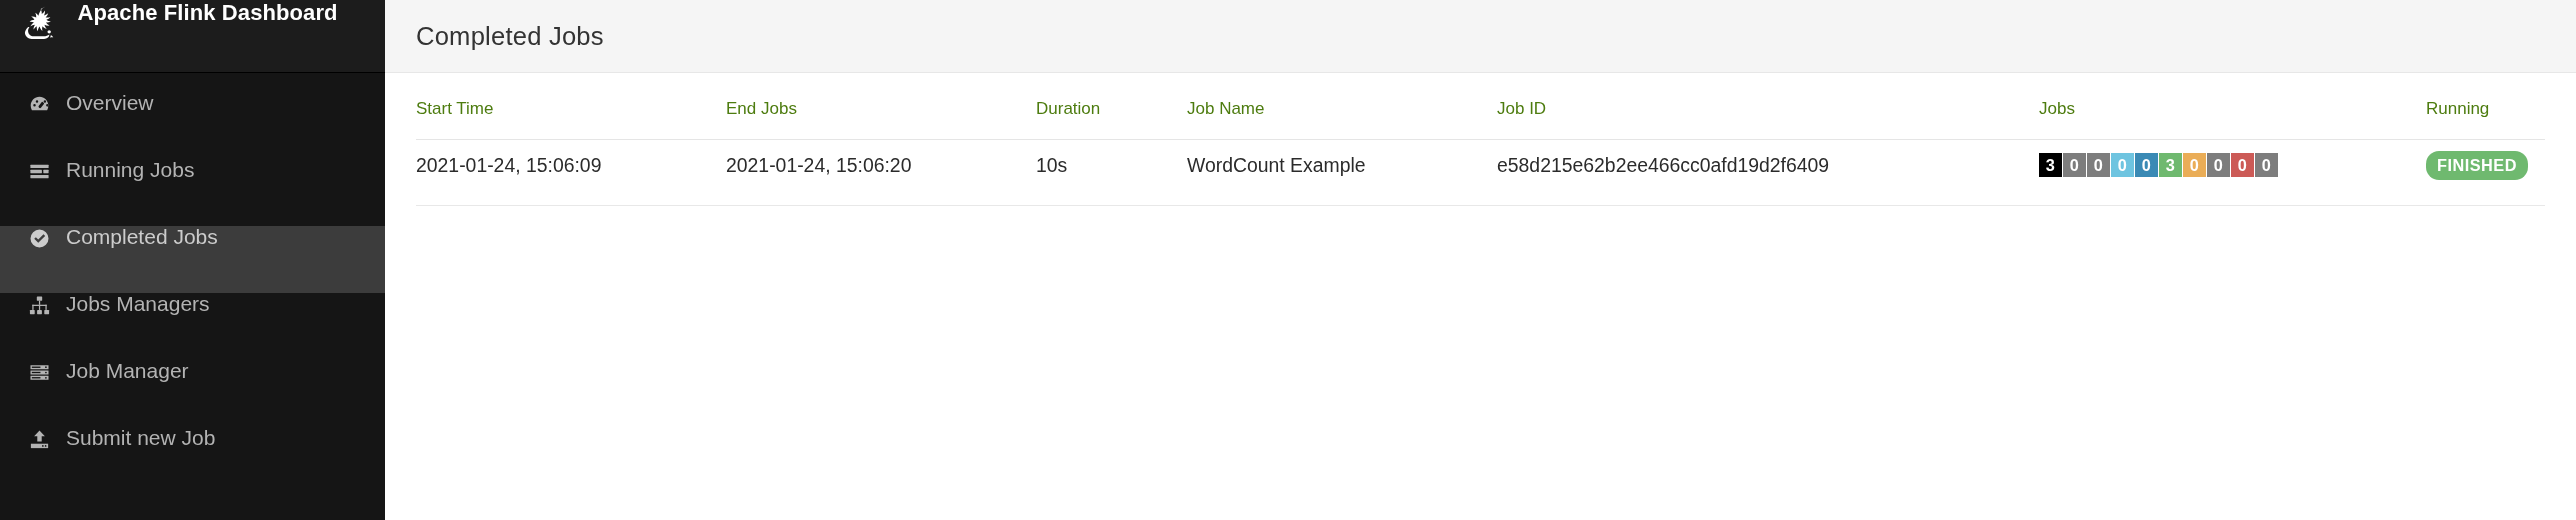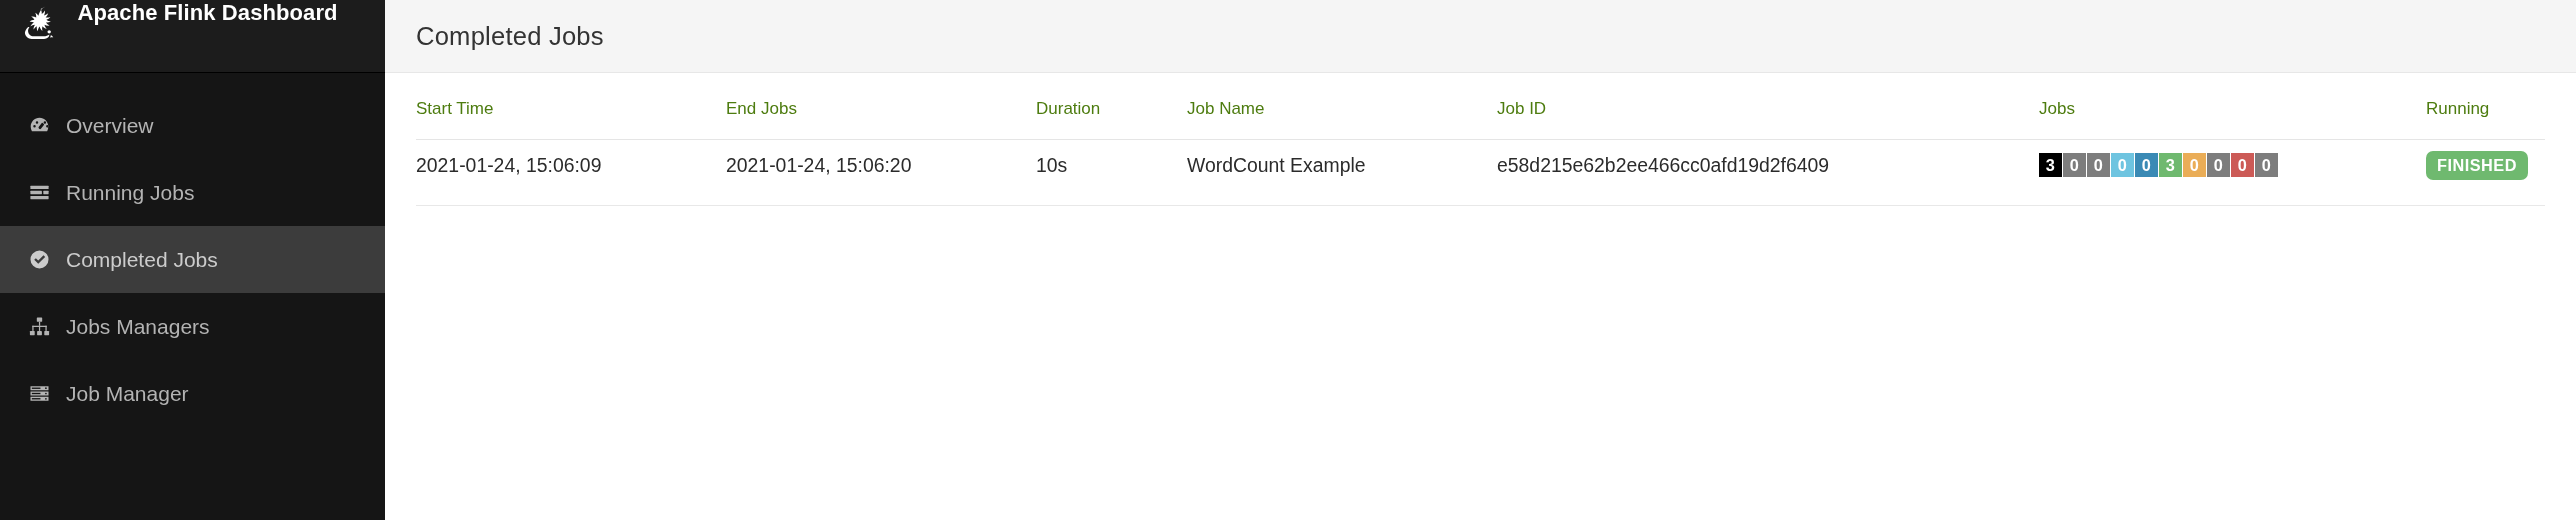--- a/index.html
+++ b/index.html
@@ -51,21 +51,20 @@
     margin-left: 15.5px;
     white-space: nowrap;
   }
 
   .nav {
     padding-top: 18.6px;
     flex: 1;
   }
   .nav-item {
     display: flex;
-    align-items: center;
     height: 67px;
     padding-left: 26px;
     color: #b3b3b3;
     font-size: 21px;
     cursor: pointer;
     white-space: nowrap;
   }
   .nav-item.active {
     background: #3c3c3c;
     color: #cccccc;
@@ -164,21 +163,21 @@
 
   
   .status-badge {
     display: inline-block;
     background: #6fb96f;
     color: #ffffff;
     font-size: 16.3px;
     font-weight: bold;
     letter-spacing: 0.5px;
     padding: 6.2px 11px 6.2px 11px;
-    border-radius: 7px;
+    border-radius: 13px;
     line-height: 1;
   }
 </style>
 </head>
 <body>
 
 <div class="app">
 
   <aside class="sidebar">
 
@@ -253,20 +252,31 @@
             <rect x="4" y="11.3" width="9" height="1.4" fill="#151515"></rect>
             <rect x="4" y="16.8" width="9" height="1.4" fill="#151515"></rect>
             <circle cx="18.7" cy="6.5" r="0.9" fill="#151515"></circle>
             <circle cx="18.7" cy="12" r="0.9" fill="#151515"></circle>
             <circle cx="18.7" cy="17.5" r="0.9" fill="#151515"></circle>
           </svg>
         </span>
         <span class="nav-label">Job Manager</span>
       </div>
 
+      <div class="nav-item">
+        <span class="nav-icon">
+          <svg width="23" height="23" viewBox="0 0 24 24" fill="#b3b3b3" aria-hidden="true">
+            <path d="M12 2.6 6.4 8.6h3.3v5.6h4.6V8.6h3.3z"></path>
+            <path d="M3 16.4h18v4.6H3z"></path>
+            <circle cx="18.4" cy="18.7" r="0.9" fill="#151515"></circle>
+            <circle cx="15.5" cy="18.7" r="0.9" fill="#151515"></circle>
+          </svg>
+        </span>
+        <span class="nav-label">Submit new Job</span>
+      </div>
 
     </nav>
   </aside>
 
   <main class="main">
 
     <div class="page-header">
       <h1 class="page-title">Completed Jobs</h1>
     </div>
 

